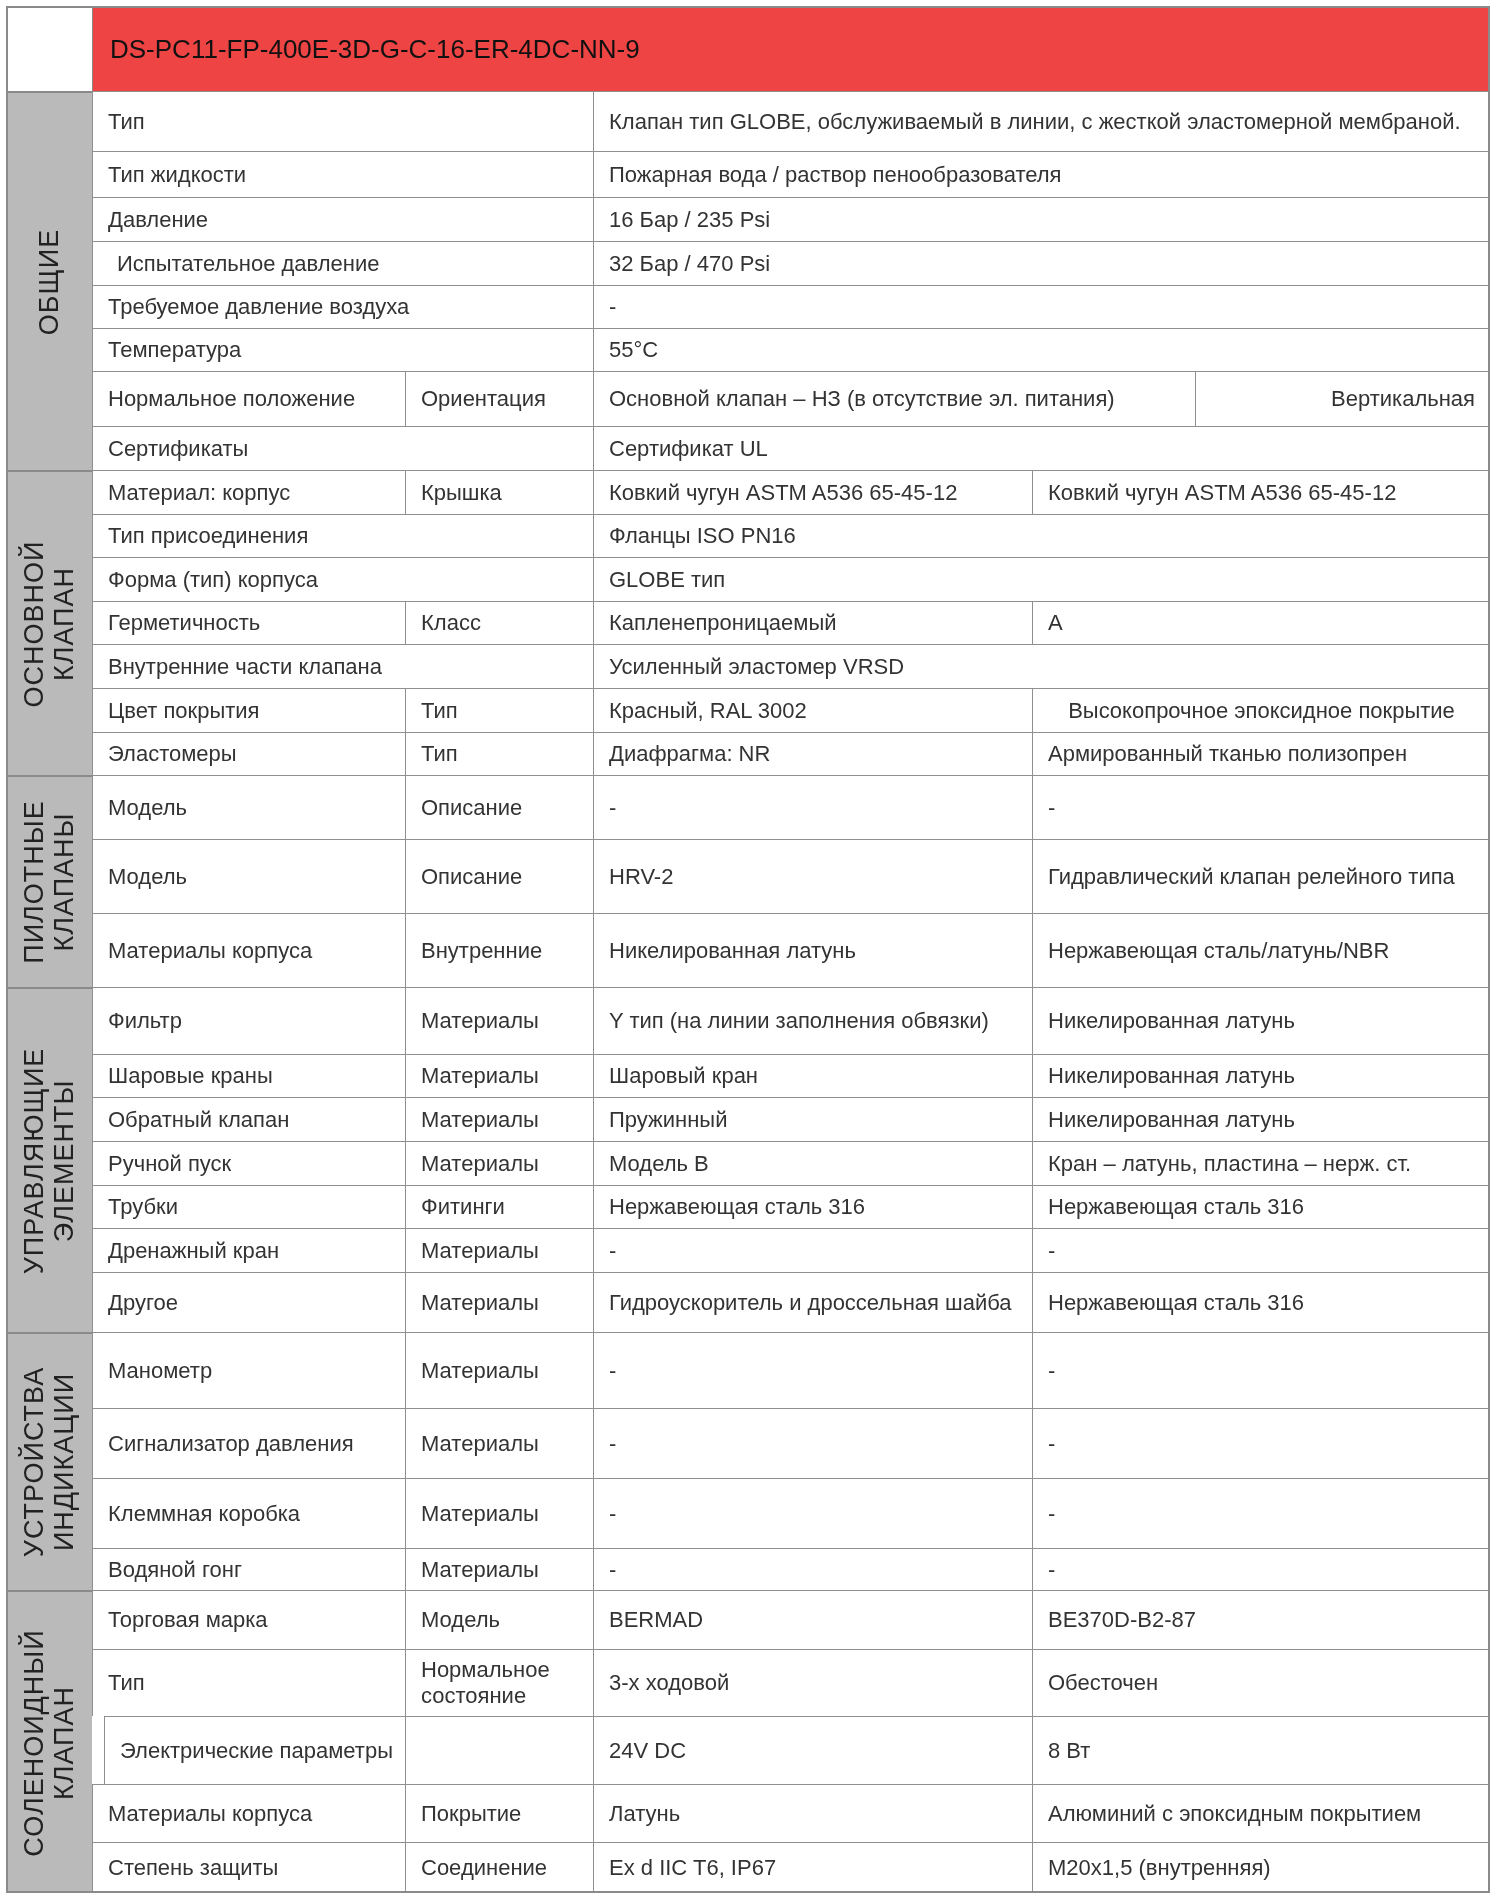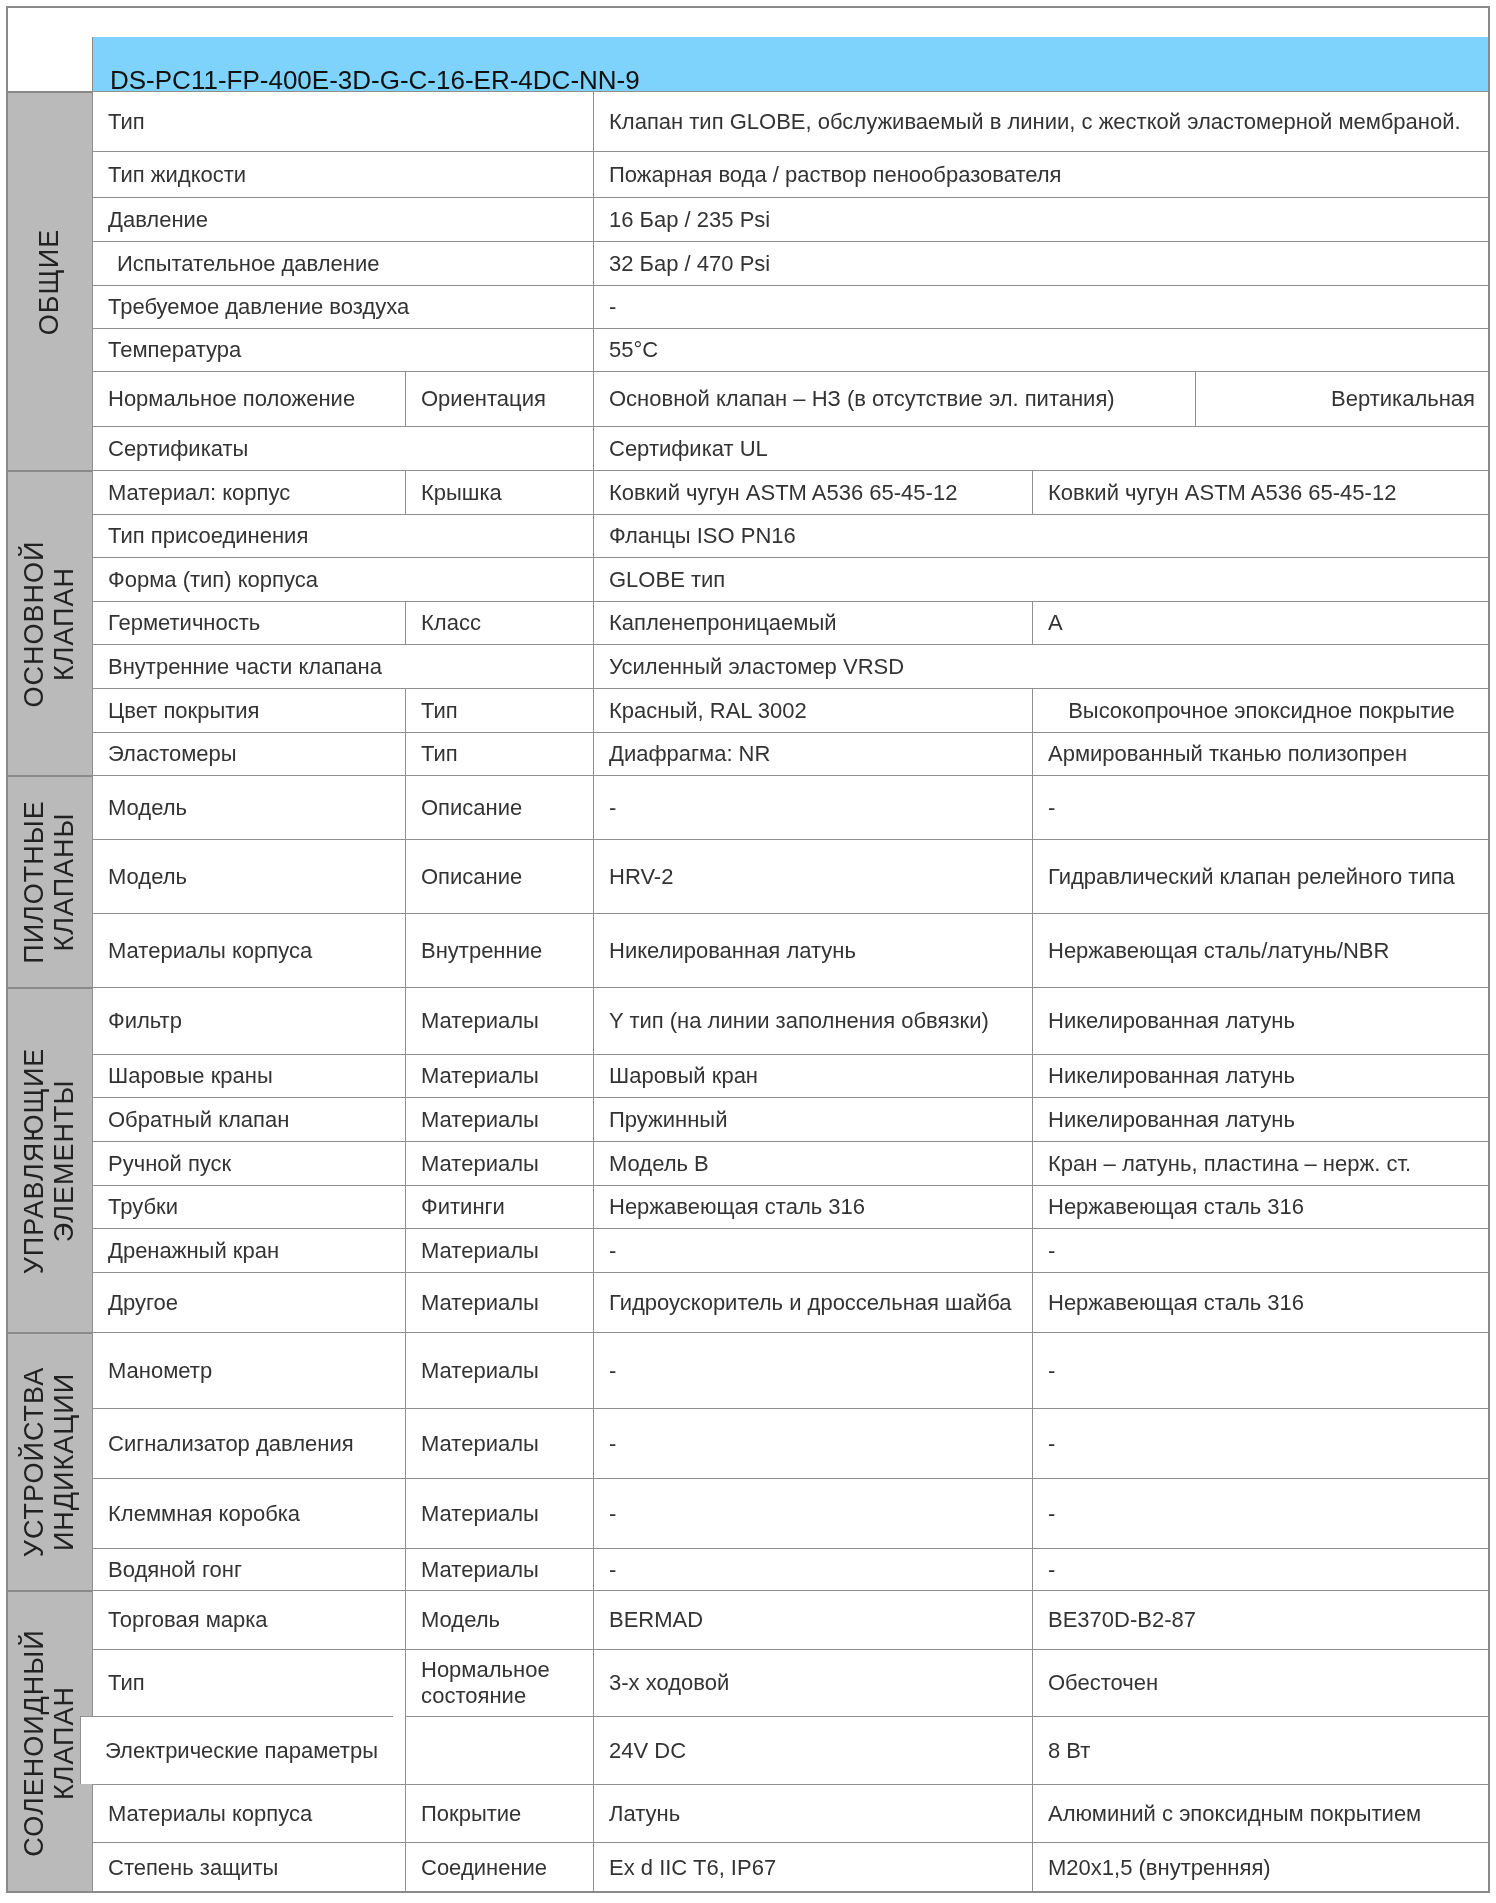--- a/index.html
+++ b/index.html
@@ -6,21 +6,21 @@
   body { width:1496px; height:1903px; position:relative; overflow:hidden;
          font-family:"Liberation Sans", sans-serif; color:#333; }
   #sheet { position:absolute; left:0; top:0; width:1496px; height:1903px; }
   .band { position:absolute; left:6px; width:86px; background:#bababa;
           border-top:2px solid #8a8a8a; box-sizing:border-box; }
   .band-label { position:absolute; left:50%; top:50%;
                 transform:translate(-50%,-50%) rotate(-90deg);
                 white-space:nowrap; text-align:center; font-size:27px;
                 line-height:30px; color:#222; letter-spacing:1px; }
   .header { position:absolute; left:92px; top:6px; width:1398px; height:85px;
-            background:#7dd3fc; box-sizing:border-box; border-left:1px solid #8a8a8a;margin-top:31px; }
+            background:#ef4444; box-sizing:border-box; border-left:1px solid #8a8a8a; }
   .header-title { position:absolute; left:17px; top:28px; font-size:26px; color:#111; }
   .cell { position:absolute; box-sizing:border-box; border-top:1.5px solid #8f8f8f;
           border-left:1.5px solid #8f8f8f; background:#fff;
           display:flex; align-items:center; padding:0 15px;
           font-size:22px; line-height:26px; color:#333; overflow:hidden; }
   .cell.center { justify-content:center; padding:0 2px; }
   .cell.right { justify-content:flex-end; }
   .frame { position:absolute; left:6px; top:6px; width:1484px; height:1887px;
            box-sizing:border-box; border:2px solid #8a8a8a; pointer-events:none; }
 </style>
@@ -362,21 +362,21 @@
       </div>
       <div class="cell" style="left: 405px; top: 1649px; width: 188px; height: 67px;">
         <span>Нормальное состояние</span>
       </div>
       <div class="cell" style="left: 593px; top: 1649px; width: 439px; height: 67px;">
         <span>3-х ходовой</span>
       </div>
       <div class="cell" style="left: 1032px; top: 1649px; width: 458px; height: 67px;">
         <span>Обесточен</span>
       </div>
-      <div class="cell" style="left: 80px; top: 1716px; width: 313px; height: 68px; justify-content: flex-end;">
+      <div class="cell" style="left: 104px; top: 1716px; width: 313px; height: 68px;">
         <span>Электрические параметры</span>
       </div>
       <div class="cell" style="left: 405px; top: 1716px; width: 188px; height: 68px;">
         <span></span>
       </div>
       <div class="cell" style="left: 593px; top: 1716px; width: 439px; height: 68px;">
         <span>24V DC</span>
       </div>
       <div class="cell" style="left: 1032px; top: 1716px; width: 458px; height: 68px;">
         <span>8 Вт</span>

